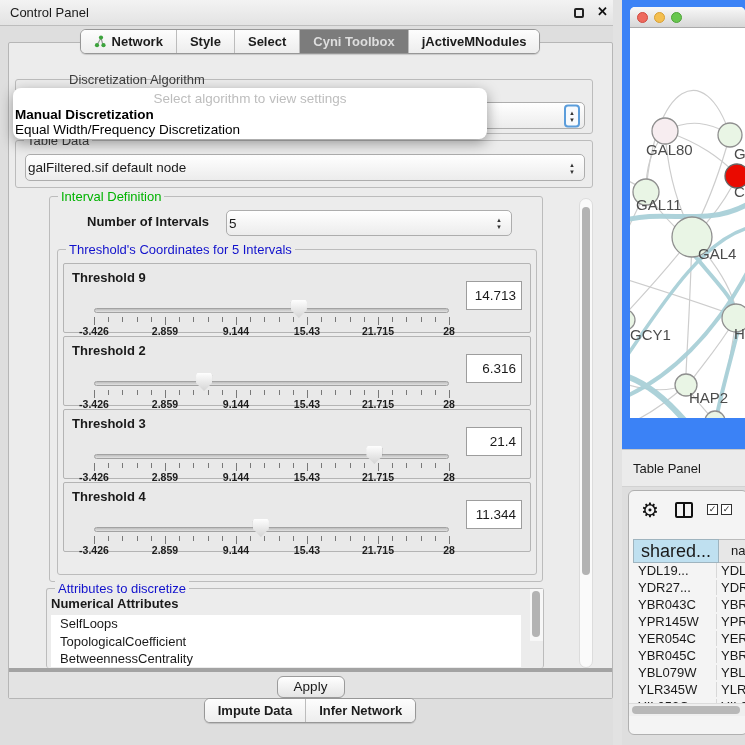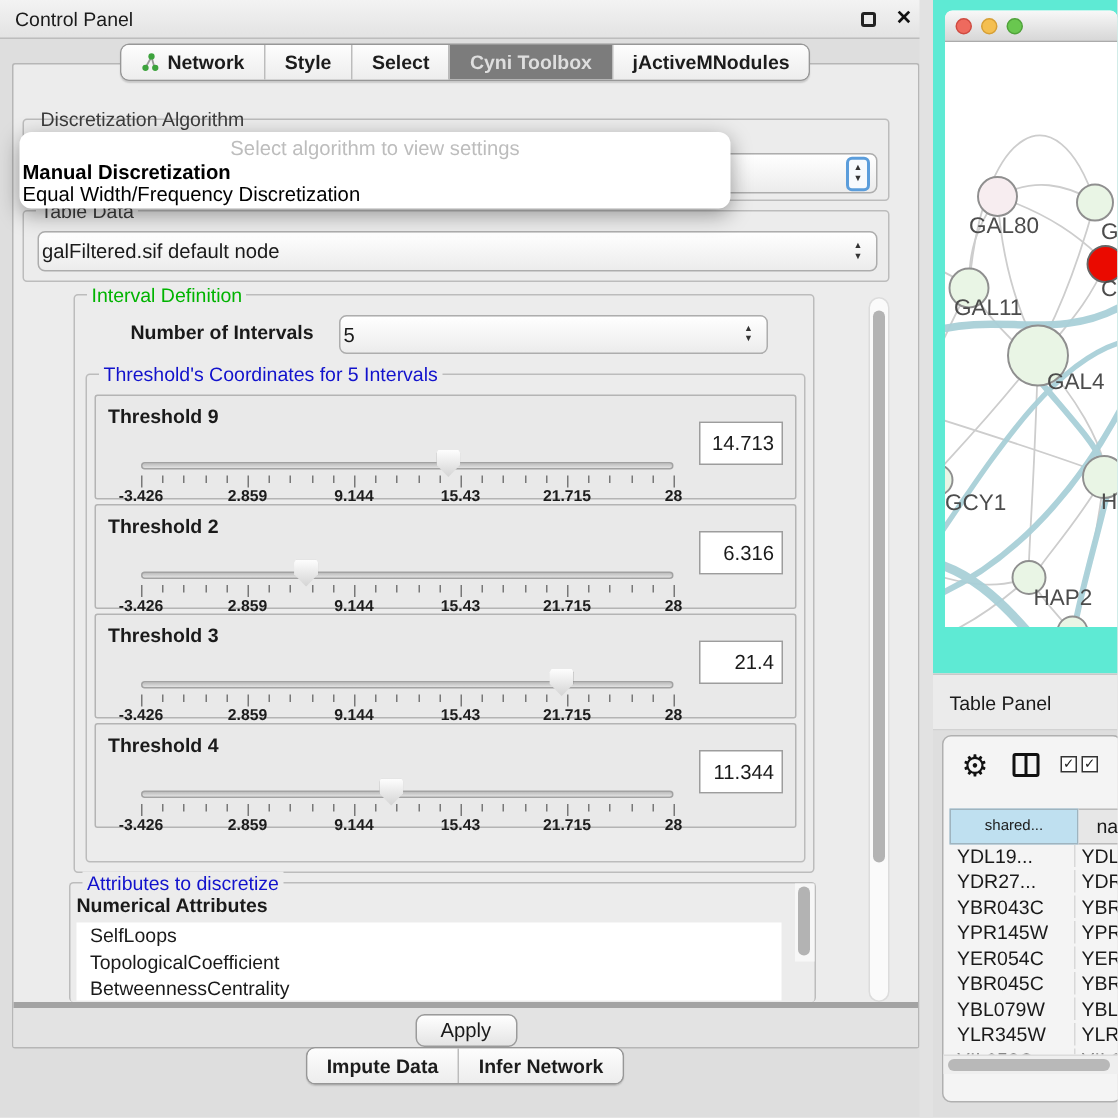--- a/index.html
+++ b/index.html
@@ -23,21 +23,21 @@
   .seg.selected { background:#7c7c7c; color:#dedede; }
 
   #content-panel { position:absolute; left:8px; top:42px; width:605px; height:657px;
     background:#ececec; border:1px solid #b6b6b6; border-radius:2px; }
 
   .fieldset { position:absolute; border:1px solid #bcbcbc; border-radius:3px; }
   .legend { position:absolute; top:-8px; left:8px; background:#ececec; padding:0 3px; font-size:13px; line-height:15px; }
   .legend.green { color:#00b300; }
   .legend.blue  { color:#1212cc; }
   .legend.plain { color:#3c3c3c; }
-  .legend.nobg  { background:transparent; }
+  .legend.nobg  { background:transparent;margin-left:42px; }
 
   .combo { position:absolute; background:linear-gradient(#ffffff,#ececec); border:1px solid #adadad;
     border-radius:5px; font-size:13.5px; }
   .combo .val { position:absolute; left:2px; top:0; line-height:26px; }
   .stepper { position:absolute; right:9px; top:50%; transform:translateY(-50%); display:flex; flex-direction:column;
     align-items:center; gap:1px; font-size:6px; color:#333; line-height:6px; }
   .stepper.focused { right:4px; border:2px solid #5b9ddb; border-radius:4px; padding:3px 3px; background:#f7fafd; }
 
   
   #algo-popup { position:absolute; left:13px; top:88px; width:474px; height:51px; background:#fff;
@@ -78,41 +78,41 @@
   #apply-bar { position:absolute; left:0; top:625px; width:603px; height:30px; background:#e3e3e3;
     border-top:4px solid #a3a3a3; }
   #apply-btn { position:absolute; left:50%; transform:translateX(-50%); top:4px; width:68px; height:22px;
     background:linear-gradient(#ffffff,#e4e4e4); border:1px solid #9b9b9b; border-radius:6px;
     font-size:13.5px; text-align:center; line-height:20px; }
 
   #bottom-tabs { position:absolute; left:0; top:698px; width:620px; display:flex; justify-content:center; }
 
   
   #divider { position:absolute; left:613px; top:0; width:9px; height:745px; background:#e2e2e2; }
-  #net-frame { position:absolute; left:622px; top:0; width:123px; height:449px; background:#5eead4; }
+  #net-frame { position:absolute; left:622px; top:0; width:123px; height:449px; background:#3b82f6; }
   #net-window { position:absolute; left:8px; top:7px; width:115px; height:411px; background:#fff;
     border-radius:5px 5px 0 0; overflow:hidden; }
   #net-titlebar { height:21px; background:linear-gradient(#f8f8f8,#d7d7d7); border-bottom:1px solid #ababab;
     display:flex; align-items:center; padding-left:7px; gap:6px; }
   .light { width:11px; height:11px; border-radius:50%; }
 
   #table-header-bar { position:absolute; left:622px; top:449px; width:123px; height:38px; background:#ebebeb;
     border-top:1px solid #c9c9c9; border-bottom:1px solid #d2d2d2; }
   #table-header-bar span { position:absolute; left:11px; top:0; line-height:37px; font-size:13px; }
 
   #table-subpanel { position:absolute; left:628px; top:490px; width:120px; height:245px; background:#f4f4f4;
     border:1px solid #b0b0b0; border-radius:6px; }
   #tp-toolbar { position:absolute; left:0; top:0; width:100%; height:40px; }
   #gear-icon { position:absolute; left:12px; top:7px; font-size:20px; color:#111; }
   #cols-icon { position:absolute; left:46px; top:11px; width:18px; height:16px; border:2px solid #111; border-radius:2px; }
   #cols-icon::after { content:""; position:absolute; left:6px; top:0; width:2px; height:12px; background:#111; }
   .cb { position:absolute; top:13px; width:11px; height:11px; border:1.5px solid #333; font-size:9px;
     line-height:9px; text-align:center; color:#222; background:#fff; }
   #tp-headers { position:absolute; left:4px; top:48px; height:24px; display:flex; }
-  .th1 { width:86px; background:#bfe0f0; border:1px solid #9fb4bf; text-align:center; line-height:22px; font-size:10px; }
+  .th1 { width:86px; background:#bfe0f0; border:1px solid #9fb4bf; text-align:center; line-height:22px; font-size:18px; }
   .th2 { width:40px; background:#e7e7e7; border:1px solid #bbb; border-left:none; padding-left:12px; line-height:22px; font-size:13px; }
   #tp-rows { position:absolute; left:4px; top:72px; width:112px; height:140px; overflow:hidden; }
   .trow { height:17px; font-size:13px; white-space:nowrap; }
   .trow .c1 { display:inline-block; width:84px; padding-left:5px; border-right:1px solid #d8d8d8; }
   .trow .c2 { display:inline-block; padding-left:4px; }
   #tp-hsb { position:absolute; left:0; top:212px; width:118px; height:13px; background:#efefef; border-top:1px solid #dcdcdc; }
   #tp-hsb .thumb { position:absolute; left:3px; top:2px; width:108px; height:8px; background:#b8b8b8; border-radius:4px; }
 </style>
 </head>
 <body>

